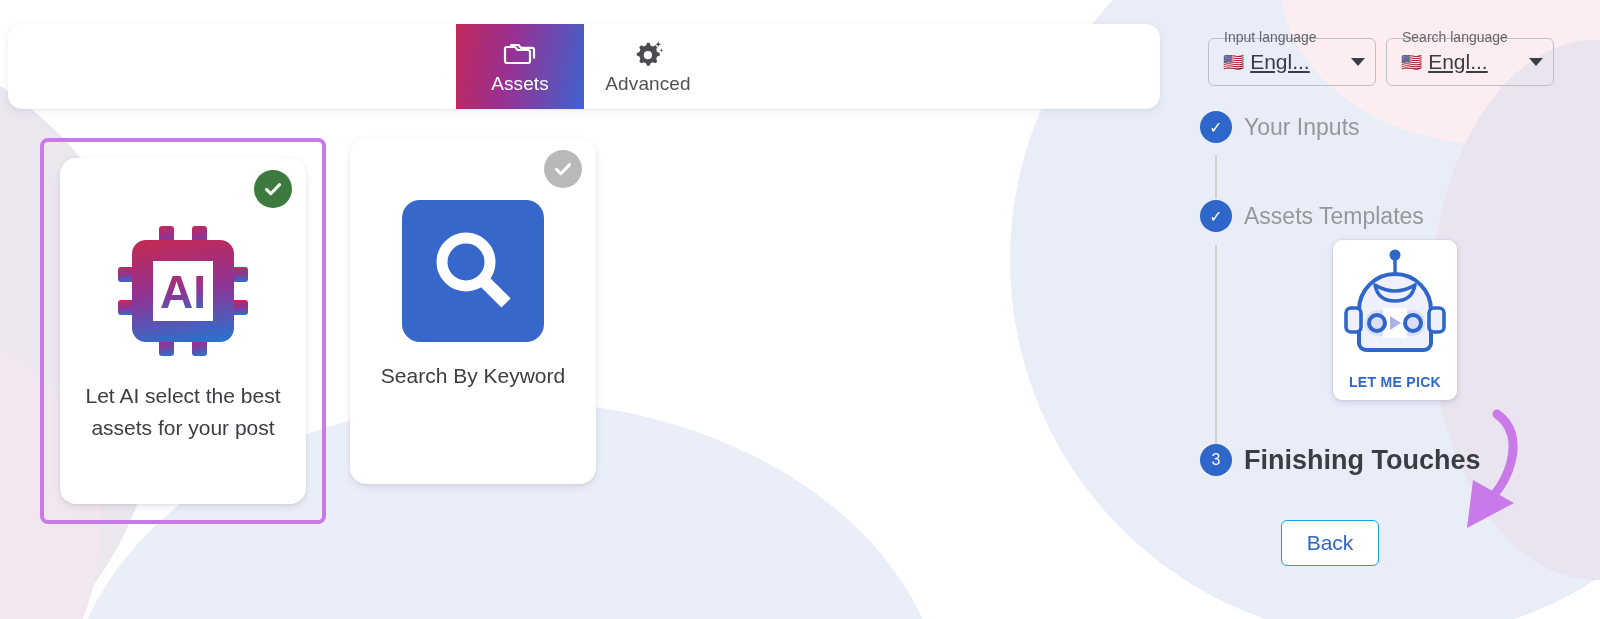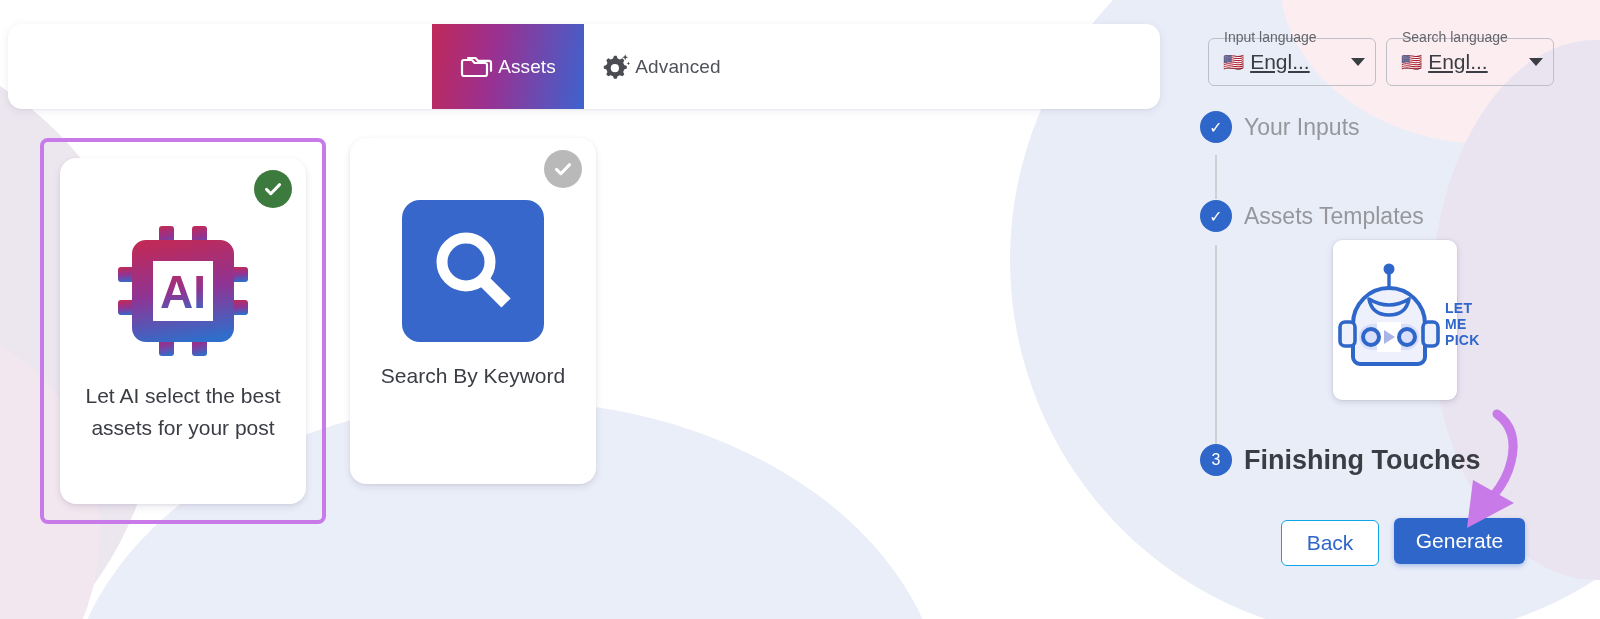--- a/index.html
+++ b/index.html
@@ -67,24 +67,24 @@
     left: 8px; top: 24px;
     width: 1152px; height: 85px;
     background: #ffffff;
     border-radius: 14px;
     box-shadow: 0 2px 8px rgba(90,80,120,.10), 0 1px 2px rgba(90,80,120,.06);
     display: flex;
     justify-content: center;
     overflow: hidden;
   }
   .tab {
-    width: 152px;
+    width: 128px;
     height: 85px;
     display: flex;
-    flex-direction: row;
+    flex-direction: column;
     align-items: center;
     justify-content: center;
     gap: 4px;
     cursor: pointer;
     user-select: none;
   }
   .tab.active {
     background: linear-gradient(100deg, #c0295a 0%, #9b3090 40%, #3d63cf 100%);
   }
   .tab .tab-label {
@@ -232,21 +232,21 @@
 
   
   #template-card {
     position: absolute;
     left: 163px; top: 240px;
     width: 124px; height: 160px;
     background: #ffffff;
     border-radius: 9px;
     box-shadow: 0 2px 6px rgba(90,80,120,.22), 0 0 0 1px rgba(120,110,150,.07);
     display: flex;
-    flex-direction: row;
+    flex-direction: column;
     align-items: center;
     justify-content: flex-start;
     padding-top: 6px;
     cursor: pointer;
   }
   #template-label {
     font-size: 14px;
     font-weight: bold;
     color: #2f66c9;
     letter-spacing: .3px;
@@ -446,21 +446,20 @@
           <rect x="44" y="62" width="24" height="30" fill="#ffffff"></rect>
           <circle cx="38" cy="77" r="8" fill="none" stroke="#2f66c9" stroke-width="4"></circle>
           <circle cx="74" cy="77" r="8" fill="none" stroke="#2f66c9" stroke-width="4"></circle>
           <path d="M51 70 l11 7 -11 7 z" fill="#aab4e6"></path>
         </svg>
       </span>
       <span id="template-label">LET ME PICK</span>
     </div>
 
     <div class="btn" id="btn-back">Back</div>
-    <div class="btn" id="btn-generate">Generate</div>
 
     <span id="arrow-annotation">
       <svg width="70" height="130" viewBox="0 0 70 130" aria-hidden="true">
         <path d="M40 8 q22 16 14 48 q-4 17 -17 33" fill="none" stroke="#c77ae8" stroke-width="9" stroke-linecap="round"></path>
         <path d="M10 122 L16 74 L57 97 Z" fill="#c77ae8"></path>
       </svg>
     </span>
 
   </div>
 </div>

